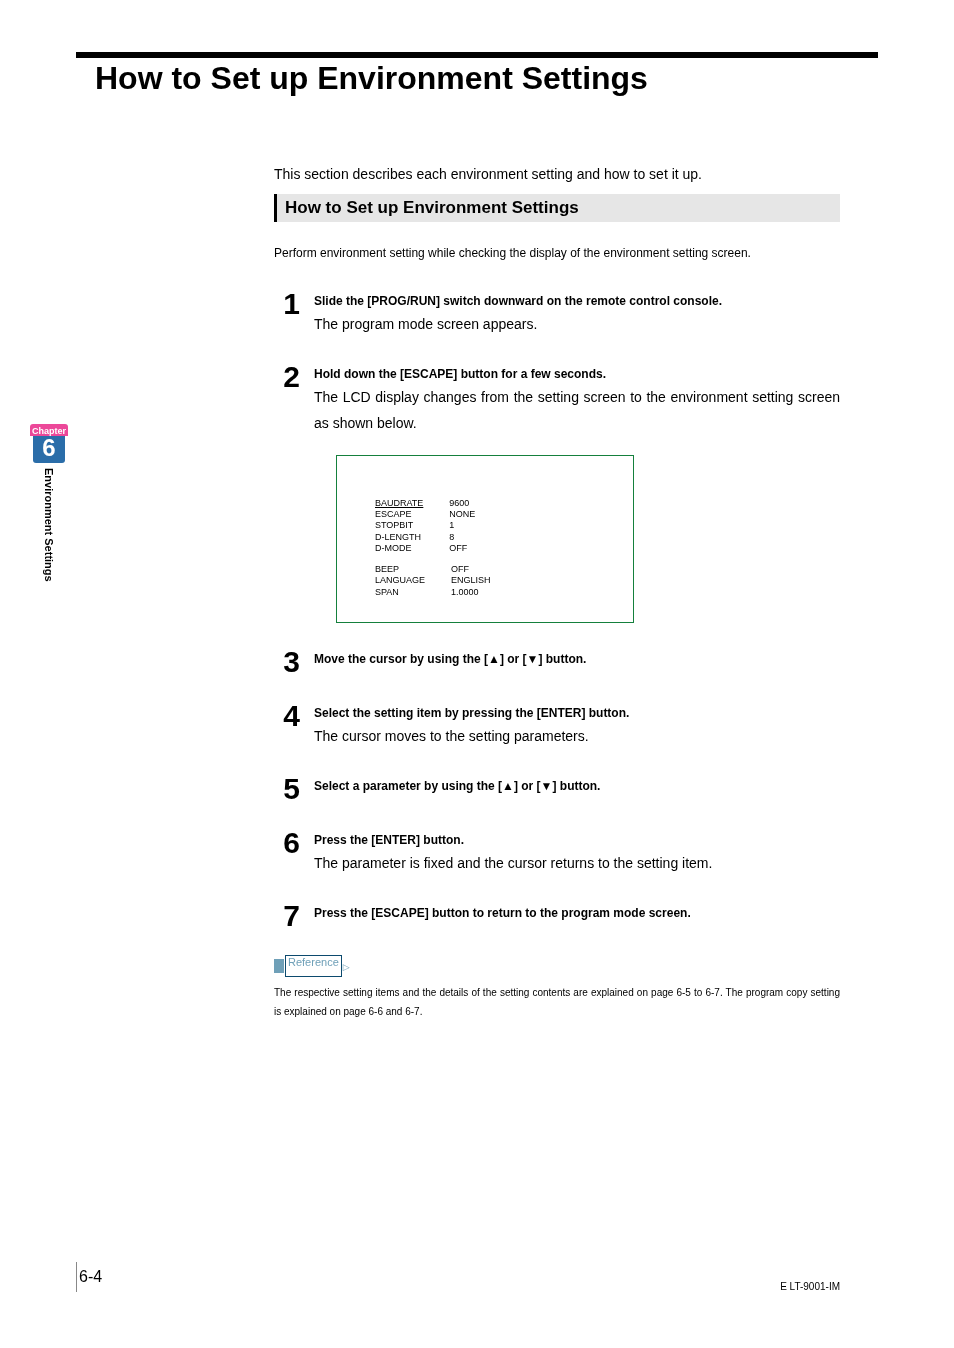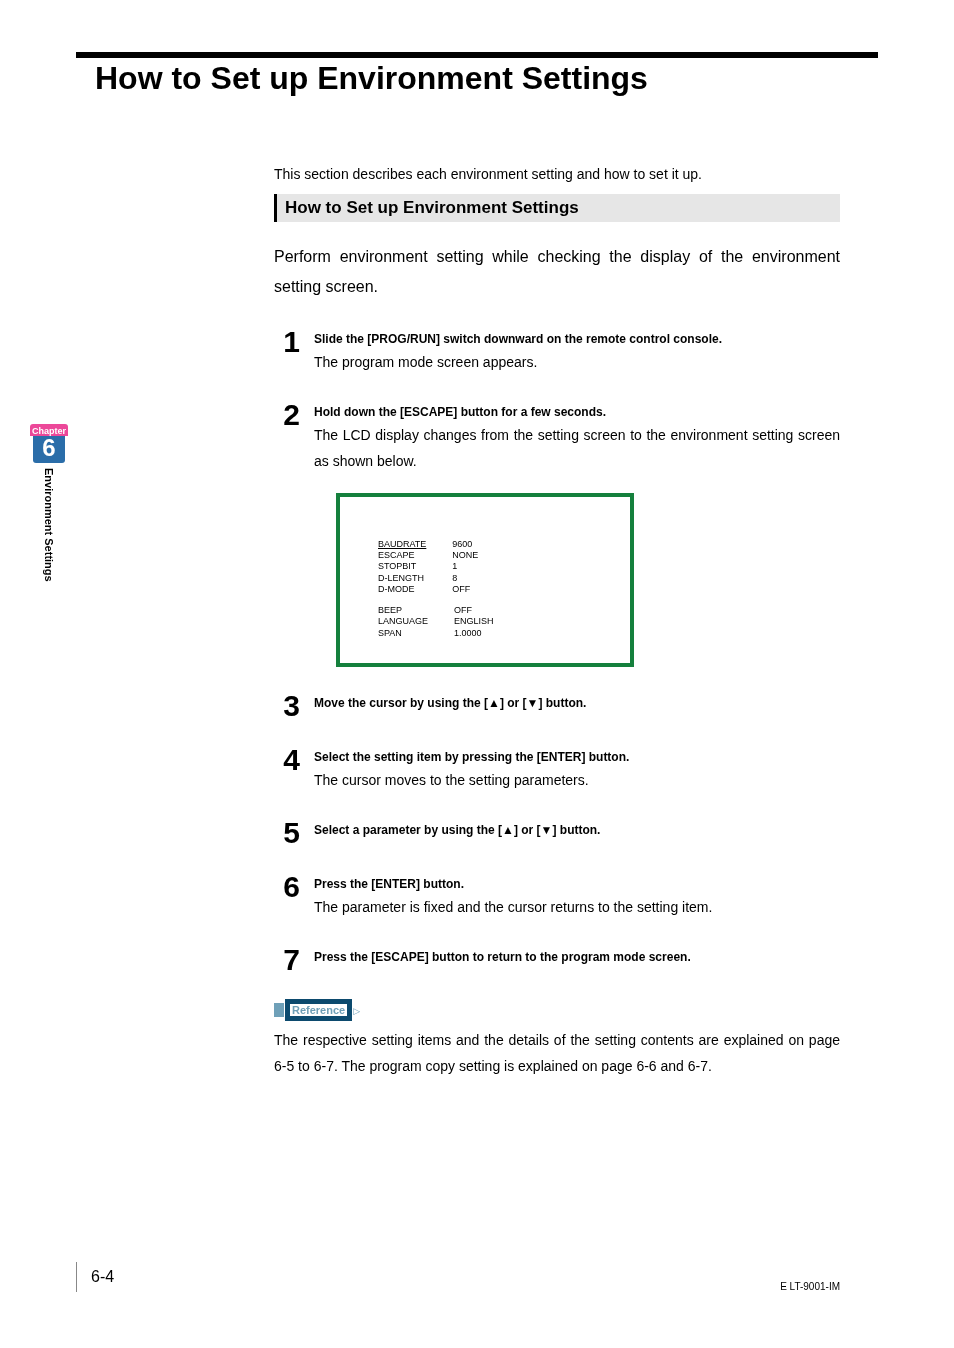--- a/index.html
+++ b/index.html
@@ -40,21 +40,21 @@
     }
     .subhead {
       font-size: 17px;
       font-weight: bold;
       background: #e6e6e6;
       border-left: 3px solid #000;
       padding: 4px 8px;
       margin-bottom: 20px;
     }
     .body-text {
-      font-size: 16px;
+      font-size: 12px;
       line-height: 1.9;
       text-align: justify;
       margin-bottom: 24px;
     }
     .step {
       display: flex;
       align-items: flex-start;
       gap: 14px;
       margin-bottom: 24px;
     }
@@ -77,21 +77,21 @@
     }
     .step-desc {
       font-size: 14px;
       line-height: 1.9;
       text-align: justify;
       margin-top: 0;
     }
     .lcd {
       margin: 18px auto 0 22px;
       width: 298px;
-      border: 4px solid #15803d;
+      border: 1px solid #15803d;
       padding: 42px 24px 24px 38px;
       font-family: Arial, sans-serif;
       font-size: 9px;
       line-height: 1.25;
     }
     .lcd-group {
       display: flex;
       gap: 26px;
       margin-bottom: 10px;
     }
@@ -101,36 +101,36 @@
       align-items: center;
       margin: 18px 0 6px 0;
     }
     .ref-box {
       background: #6fa0b8;
       width: 10px;
       height: 14px;
       margin-right: 1px;
     }
     .ref-label {
-      border: 5px solid #0c4a6e;
+      border: 1px solid #0c4a6e;
       color: #6fa0b8;
       font-size: 11px;
-      font-weight: bold;
+      font-weight: normal;
       padding: 0 2px;
       height: 22px;
       line-height: 12px;
     }
     .ref-arrow {
       color: #6fa0b8;
       font-size: 9px;
       margin-left: 1px;
       margin-top: 3px;
     }
     .ref-text {
-      font-size: 14px;
+      font-size: 10px;
       line-height: 1.9;
       text-align: justify;
     }
     .side-tab {
       position: absolute;
       left: 30px;
       top: 424px;
       display: flex;
       flex-direction: column;
       align-items: center;
@@ -160,21 +160,21 @@
       font-size: 11px;
       font-weight: bold;
       margin-top: 5px;
     }
     .footer-left {
       position: absolute;
       bottom: 56px;
       left: 76px;
       font-size: 16px;
       border-left: 1px solid #888;
-      padding-left: 14px;
+      padding-left: 2px;
       height: 30px;
       line-height: 30px;
     }
     .footer-right {
       position: absolute;
       bottom: 56px;
       right: 114px;
       font-size: 10px;
     }
   </style>

